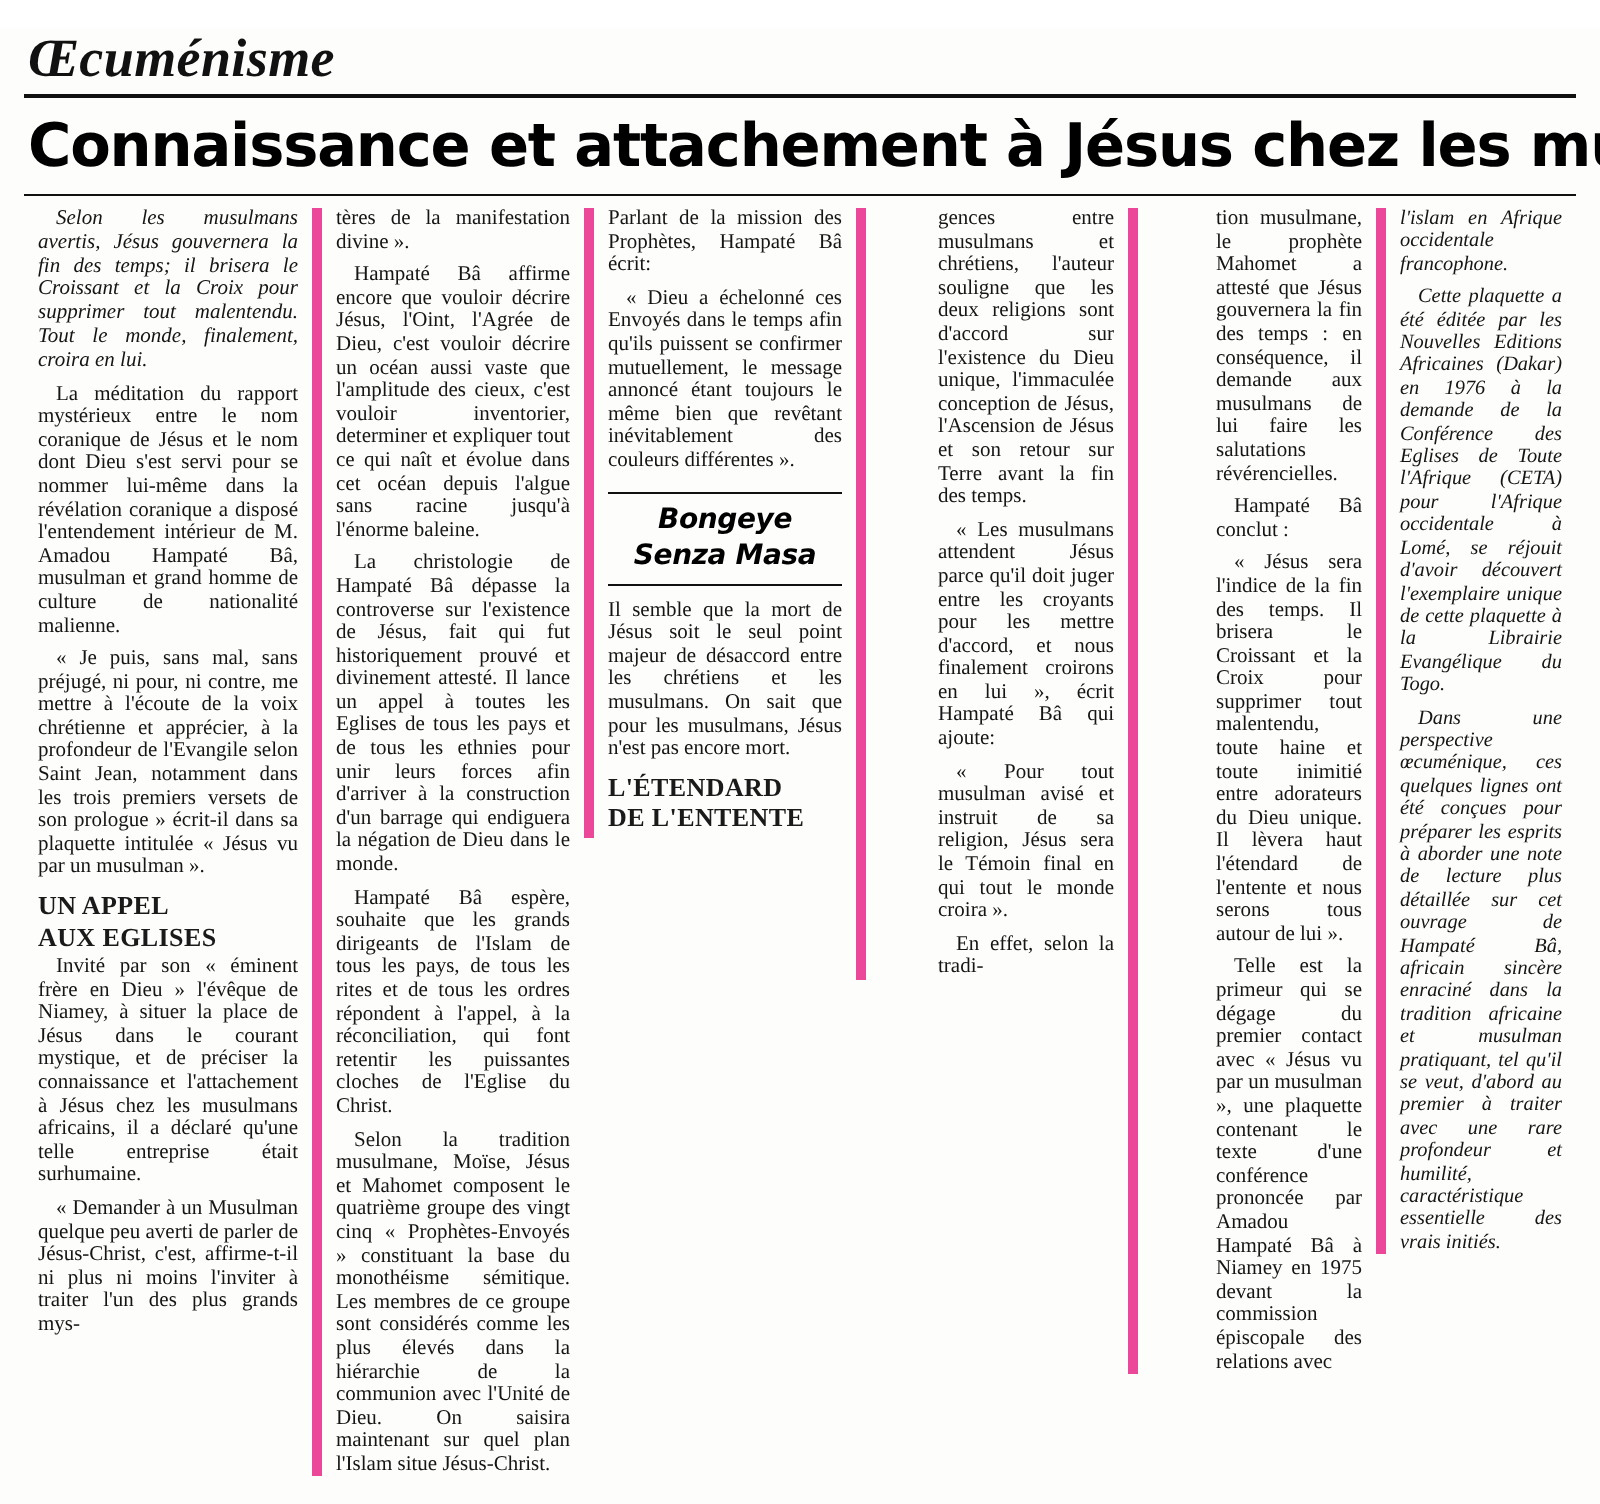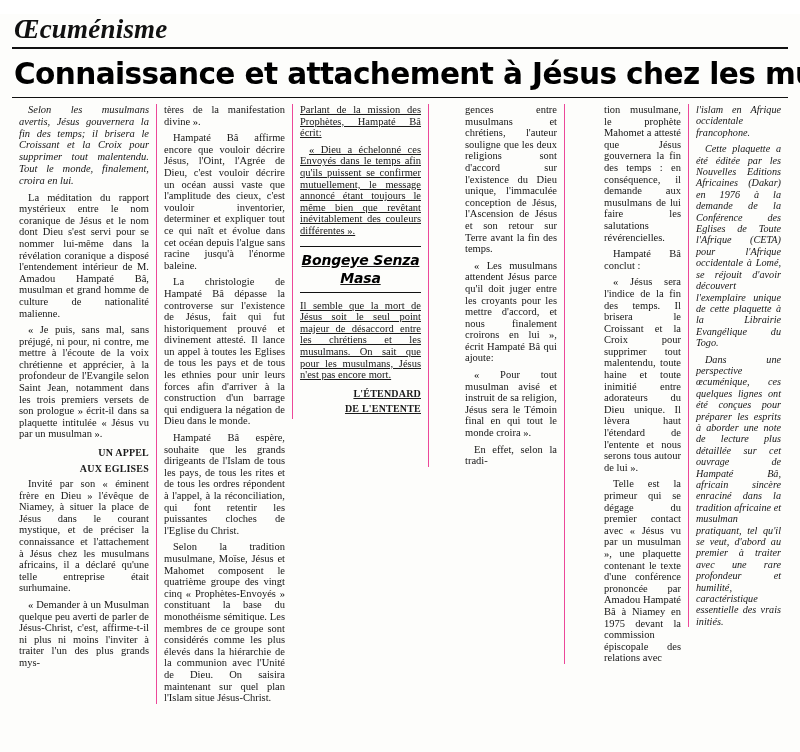--- a/index.html
+++ b/index.html
@@ -58,25 +58,25 @@
     margin: 0 12px;
     gap: 0;
     align-items: flex-start;
   }
   .col {
     box-sizing: border-box;
     padding: 0 7px;
     position: relative;
   }
   .col + .col {
-    border-left: 1px solid #ec4899;
+    border-left: 5px solid #ec4899;
   }
   .c1 { width: 144px; }
   .c2 { width: 136px; }
-  .c3 { width: 136px; text-decoration: underline; }
+  .c3 { width: 136px; }
   .c4 { width: 136px; padding-left: 36px; }
   .c5 { width: 124px; padding-left: 39px; }
   .c6 { width: 100px; }
 
   p {
     margin: 0 0 0 0;
     font-size: 10.5px;
     line-height: 11.6px;
     text-align: justify;
     text-indent: 9px;
@@ -86,24 +86,24 @@
   }
   p + p { margin-top: 5px; }
   p.lead {
     font-style: italic;
     font-size: 10.5px;
     line-height: 11.8px;
   }
   p.noindent { text-indent: 0; }
 
   .subhead {
-    text-align: right;
+    text-align: left;
     font-family: "Liberation Serif", serif;
     font-weight: bold;
-    font-size: 10px;
+    font-size: 13px;
     line-height: 12.5px;
     margin: 7px 0 3px 0;
     letter-spacing: 0.2px;
   }
   .byline-band {
     border-top: 1.5px solid #111;
     border-bottom: 1.5px solid #111;
     margin: 9px 0 7px 0;
     padding: 4px 0 5px 0;
     text-align: center;

